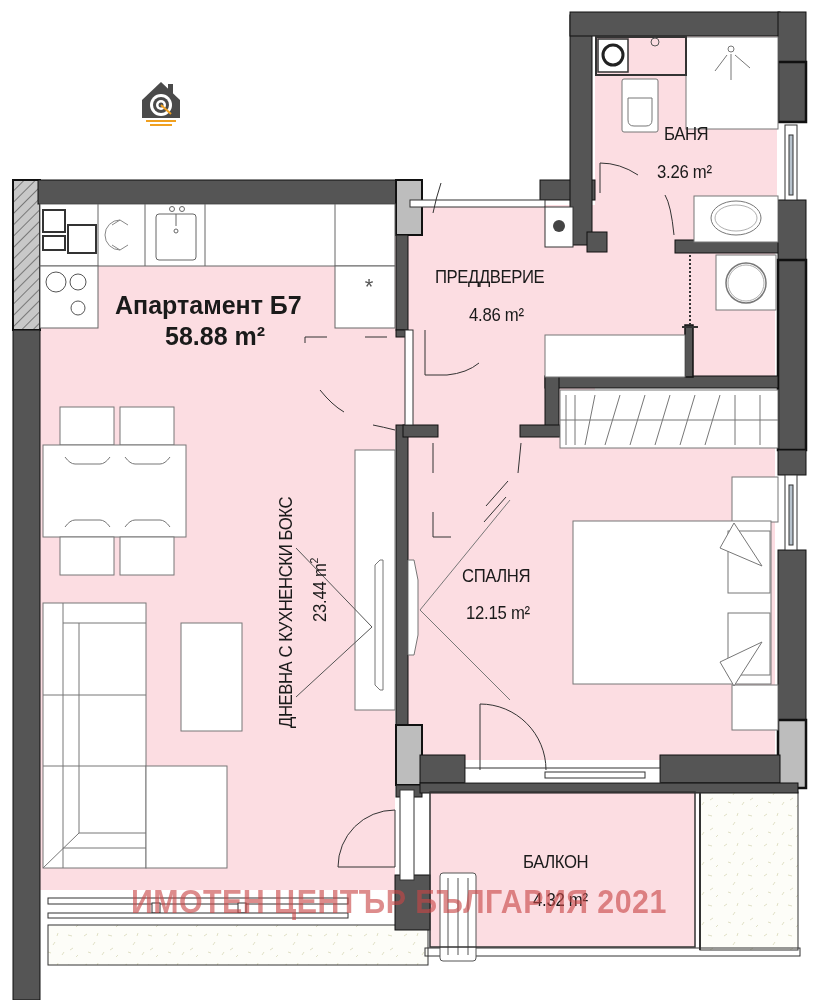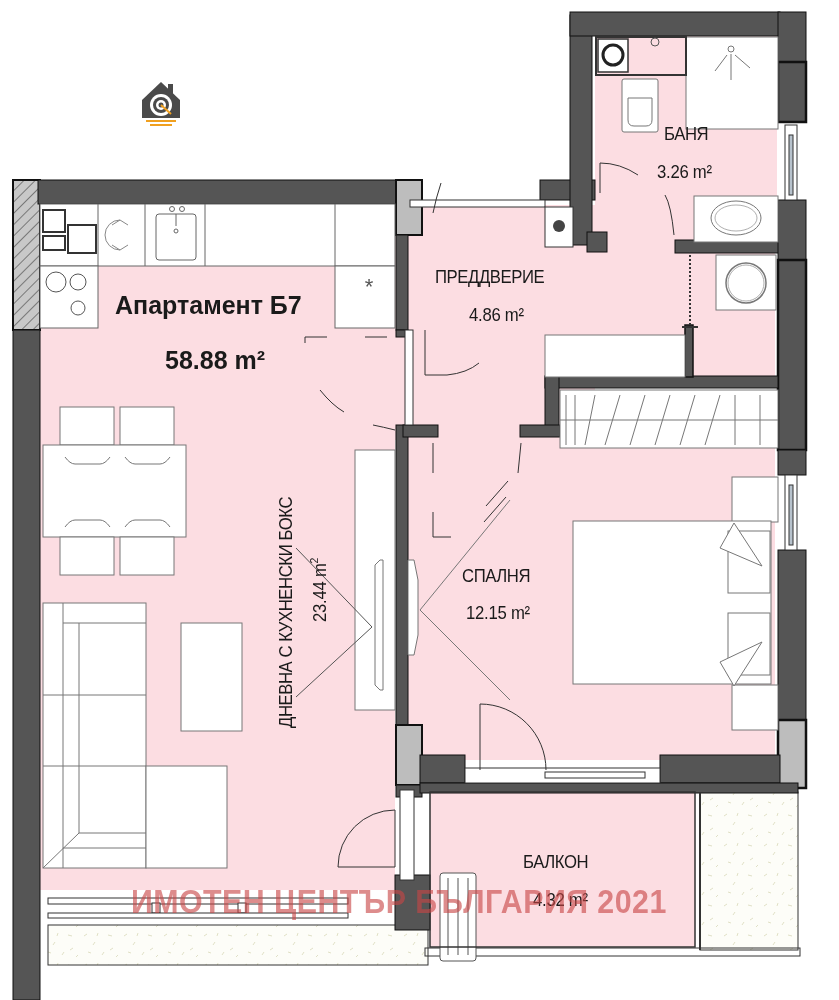--- a/index.html
+++ b/index.html
@@ -266,21 +266,21 @@
     <circle cx="23" cy="27" r="8" fill="#4a4a4a"></circle>
     <circle cx="23" cy="27" r="5" fill="#fff"></circle>
     <circle cx="23" cy="27" r="2.5" fill="#4a4a4a"></circle>
     <line x1="23" y1="27" x2="33" y2="36" stroke="#f0a020" stroke-width="2"></line>
     <rect x="8" y="42" width="30" height="2" fill="#f0a020"></rect>
     <rect x="12" y="46" width="22" height="2" fill="#f0a020"></rect>
   </svg>
 </div>
 
 <div class="label apt-title" style="left:115px; top:293px;">Апартамент Б7</div>
-<div class="label apt-area" style="left:165px; top:348px;">58.88 m²</div>
+<div class="label apt-area" style="left:165px; top:324px;">58.88 m²</div>
 
 <div class="label room-name vertical" style="left:276px; top:728px;">ДНЕВНА С КУХНЕНСКИ БОКС</div>
 <div class="label room-area vertical" style="left:310px; top:622px;"><span>23.44 m</span><sup>2</sup></div>
 
 <div class="label room-name" style="left:435px; top:267px;">ПРЕДДВЕРИЕ</div>
 <div class="label room-area" style="left:469px; top:305px;">4.86 m²</div>
 
 <div class="label room-name" style="left:664px; top:124px;">БАНЯ</div>
 <div class="label room-area" style="left:657px; top:162px;">3.26 m²</div>
 

